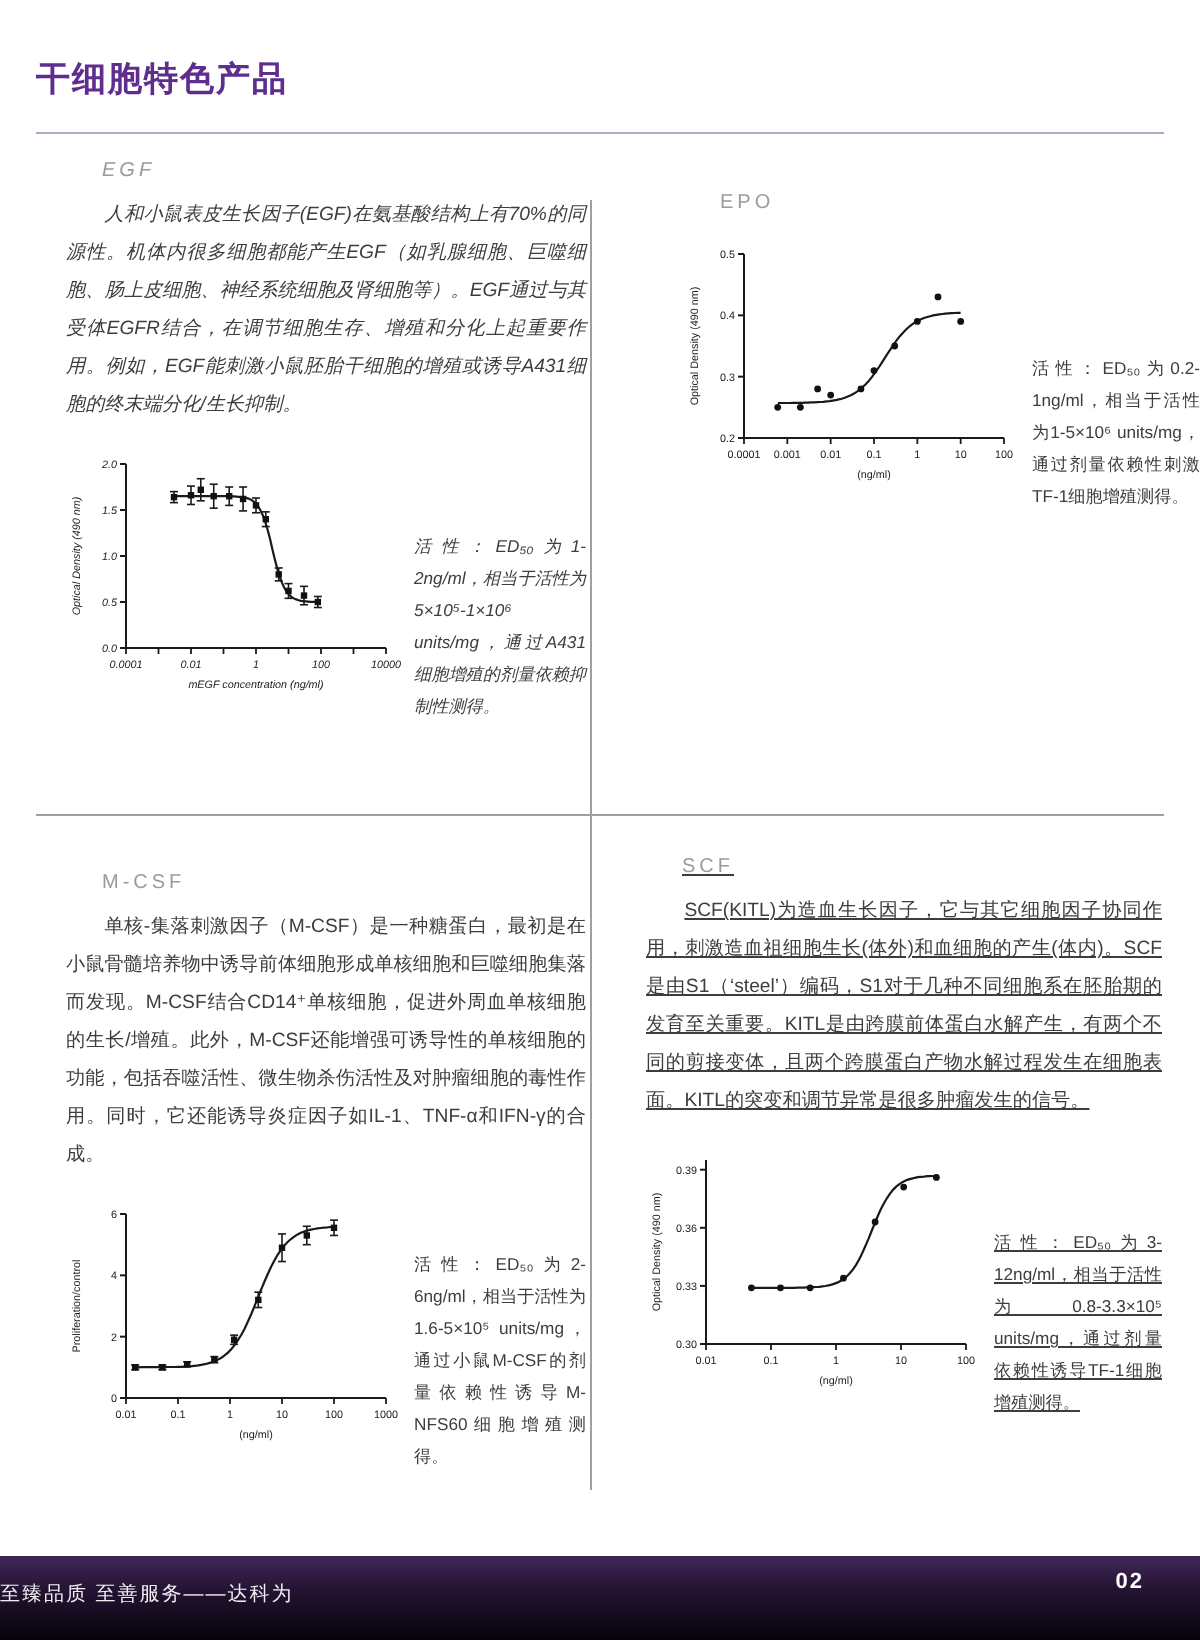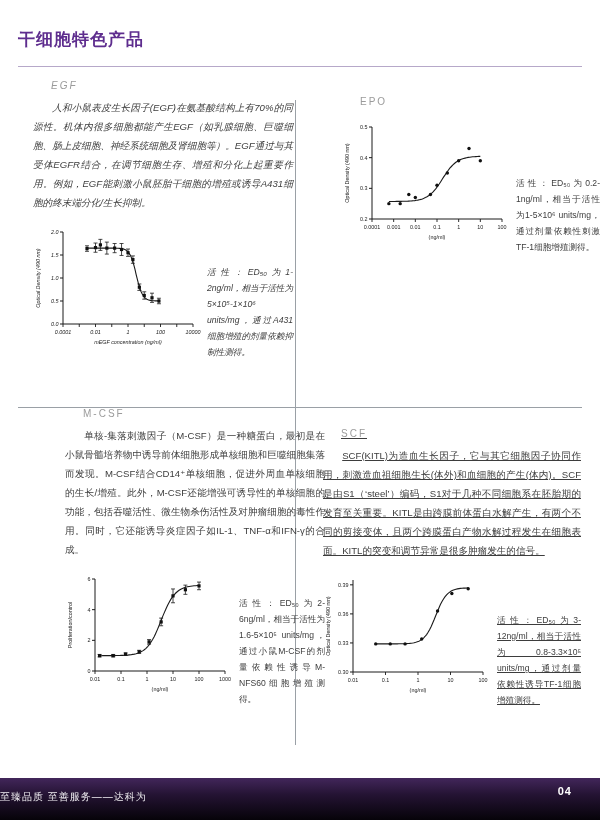--- a/index.html
+++ b/index.html
@@ -179,21 +179,21 @@
           <circle cx="95" cy="66.26666666666667" r="1.7" fill="#111"></circle>
           <circle cx="105.33762718559268" cy="54.00000000000001" r="1.7" fill="#111"></circle>
           <circle cx="116.66666666666666" cy="41.73333333333333" r="1.7" fill="#111"></circle>
           <circle cx="127.00429385225937" cy="29.46666666666667" r="1.7" fill="#111"></circle>
           <circle cx="138.33333333333334" cy="41.73333333333333" r="1.7" fill="#111"></circle>
         </svg></div>
     <p class="activity">活性：ED₅₀为0.2-1ng/ml，相当于活性为1-5×10⁶ units/mg，通过剂量依赖性刺激TF-1细胞增殖测得。</p>
   </div>
 </section>
 
-<section class="quad" style="left:33px;top:408px;margin-left:32px;">
+<section class="quad" style="left:33px;top:436px;">
   <h2>M-CSF</h2>
   <p class="body">单核-集落刺激因子（M-CSF）是一种糖蛋白，最初是在小鼠骨髓培养物中诱导前体细胞形成单核细胞和巨噬细胞集落而发现。M-CSF结合CD14⁺单核细胞，促进外周血单核细胞的生长/增殖。此外，M-CSF还能增强可诱导性的单核细胞的功能，包括吞噬活性、微生物杀伤活性及对肿瘤细胞的毒性作用。同时，它还能诱导炎症因子如IL-1、TNF-α和IFN-γ的合成。</p>
   <div class="row">
     <div class="chart"><svg width="172" height="132" viewBox="0 0 172 132">
           <line x1="30" y1="8" x2="30" y2="100" stroke="#1a1a1a" stroke-width="1"></line>
           <line x1="30" y1="100" x2="160" y2="100" stroke="#1a1a1a" stroke-width="1"></line>
           <line x1="27" y1="100" x2="30" y2="100" stroke="#1a1a1a" stroke-width="1"></line>
           <text x="25.5" y="102" text-anchor="end" font-size="5.4" fill="#222">0</text>
           <line x1="27" y1="69.33333333333334" x2="30" y2="69.33333333333334" stroke="#1a1a1a" stroke-width="1"></line>
           <text x="25.5" y="71.33333333333334" text-anchor="end" font-size="5.4" fill="#222">2</text>
@@ -292,14 +292,14 @@
           <circle cx="114.56694971815878" cy="38.98947368421054" r="1.7" fill="#111"></circle>
           <circle cx="128.8452622676423" cy="21.557894736842115" r="1.7" fill="#111"></circle>
           <circle cx="145.18221144138397" cy="16.71578947368421" r="1.7" fill="#111"></circle>
         </svg></div>
     <p class="activity">活性：ED₅₀为3-12ng/ml，相当于活性为0.8-3.3×10⁵ units/mg，通过剂量依赖性诱导TF-1细胞增殖测得。</p>
   </div>
 </section>
 
 <footer class="footer">
   <div class="slogan">至臻品质 至善服务——达科为</div>
-  <div class="pageno">04</div>
+  <div class="pageno">02</div>
 </footer>
 
 </body></html>

